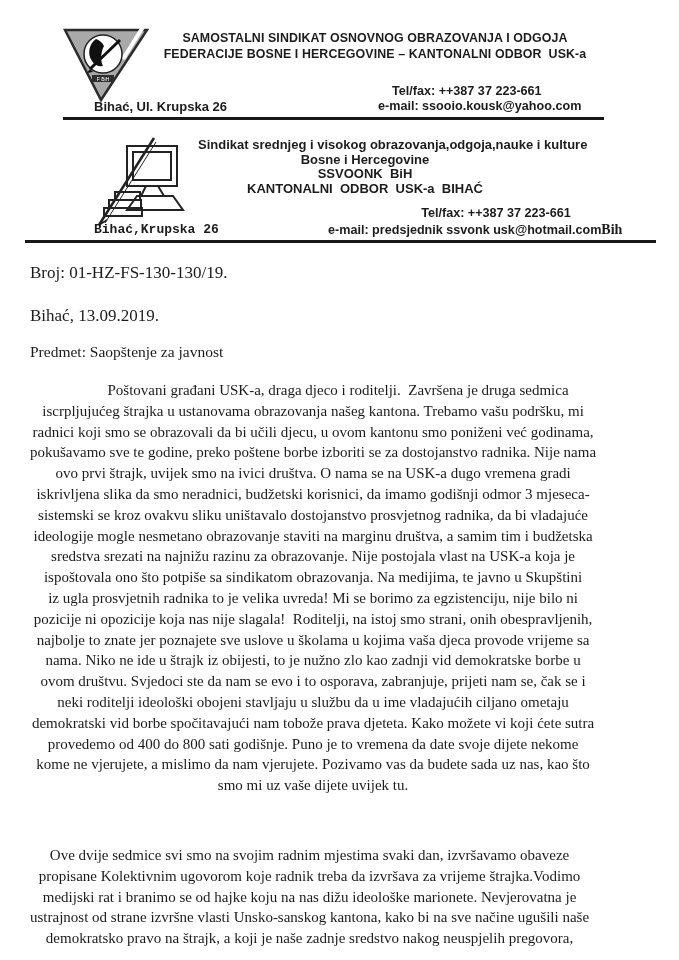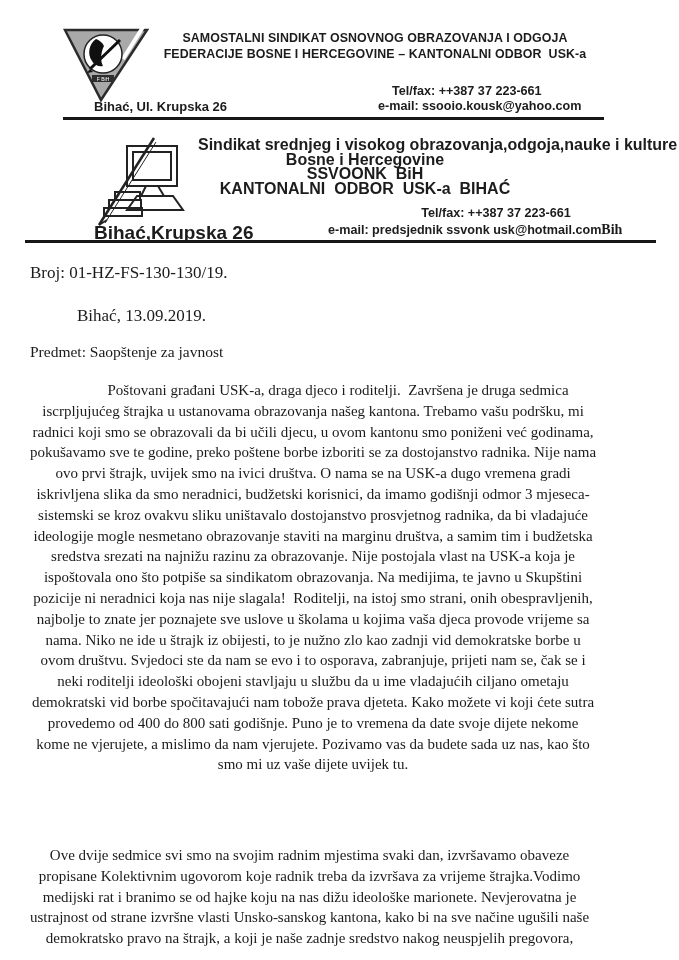--- a/index.html
+++ b/index.html
@@ -15,30 +15,30 @@
   
   .lh1-logo   { left:63px;  top:27px;  width:88px;  height:76px; }
   .lh1-title  { left:138px; top:31px;  width:474px; text-align:center; font-size:12.4px; line-height:15.5px; letter-spacing:0.1px; }
   .lh1-addr   { left:94px;  top:99px;  font-size:13px;text-align:center; }
   .lh1-right  { left:378px; top:84px;  width:228px; font-size:12.6px; line-height:15px; }
   .lh1-right .tel { padding-left:14px; }
   .rule1      { left:63px;  top:117px; width:541px; height:3px; background:#171717; }
 
   
   .lh2-logo   { left:96px;  top:136px; width:106px; height:92px; }
-  .lh2-title  { left:198px; top:138px; width:334px; text-align:center; font-size:16px; line-height:14.7px; }
+  .lh2-title  { left:198px; top:138px; width:334px; text-align:center; font-size:13px; line-height:14.7px; }
   .lh2-tel    { left:380px; top:206px; width:232px; text-align:center; font-size:12.6px; }
-  .lh2-addr   { left:94px;  top:222px; font-size:19px; }
+  .lh2-addr   { left:94px;  top:222px; font-size:13px;font-family:Liberation Mono, monospace; }
   .lh2-email  { left:328px; top:222px; font-size:12.6px; }
   .serif-suffix { font-family:"Liberation Serif", serif; font-size:14px; }
   .rule2      { left:25px;  top:240px; width:631px; height:3px; background:#171717; }
 
   
   .broj    { left:30px; top:263px; font-size:17px; }
-  .datum   { left:30px; top:306px; font-size:17px;margin-left:47px; }
+  .datum   { left:30px; top:306px; font-size:17px; }
   .predmet { left:30px; top:343px; font-size:15.5px; }
   .para    { left:30px; top:0;     font-size:15px; line-height:20.8px; }
   .para1   { top:380px; }
   .para1 .tline:first-child { text-indent:50px; }
   .para2   { top:845px; }
 
   svg { display:block; }
 </style>
 </head>
 <body>
@@ -112,21 +112,22 @@
       <div class="tline">Poštovani građani USK-a, draga djeco i roditelji.  Završena je druga sedmica</div>
       <div class="tline">iscrpljujućeg štrajka u ustanovama obrazovanja našeg kantona. Trebamo vašu podršku, mi</div>
       <div class="tline">radnici koji smo se obrazovali da bi učili djecu, u ovom kantonu smo poniženi već godinama,</div>
       <div class="tline">pokušavamo sve te godine, preko poštene borbe izboriti se za dostojanstvo radnika. Nije nama</div>
       <div class="tline">ovo prvi štrajk, uvijek smo na ivici društva. O nama se na USK-a dugo vremena gradi</div>
       <div class="tline">iskrivljena slika da smo neradnici, budžetski korisnici, da imamo godišnji odmor 3 mjeseca-</div>
       <div class="tline">sistemski se kroz ovakvu sliku uništavalo dostojanstvo prosvjetnog radnika, da bi vladajuće</div>
       <div class="tline">ideologije mogle nesmetano obrazovanje staviti na marginu društva, a samim tim i budžetska</div>
       <div class="tline">sredstva srezati na najnižu razinu za obrazovanje. Nije postojala vlast na USK-a koja je</div>
       <div class="tline">ispoštovala ono što potpiše sa sindikatom obrazovanja. Na medijima, te javno u Skupštini</div>
-      <div class="tline">pozicije ni neradnici koja nas nije slagala!  Roditelji, na istoj smo strani, onih obespravljenih,</div>
+      <div class="tline">iz ugla prosvjetnih radnika to je velika uvreda! Mi se borimo za egzistenciju, nije bilo ni</div>
+      <div class="tline">pozicije ni opozicije koja nas nije slagala!  Roditelji, na istoj smo strani, onih obespravljenih,</div>
       <div class="tline">najbolje to znate jer poznajete sve uslove u školama u kojima vaša djeca provode vrijeme sa</div>
       <div class="tline">nama. Niko ne ide u štrajk iz obijesti, to je nužno zlo kao zadnji vid demokratske borbe u</div>
       <div class="tline">ovom društvu. Svjedoci ste da nam se evo i to osporava, zabranjuje, prijeti nam se, čak se i</div>
       <div class="tline">neki roditelji ideološki obojeni stavljaju u službu da u ime vladajućih ciljano ometaju</div>
       <div class="tline">demokratski vid borbe spočitavajući nam tobože prava djeteta. Kako možete vi koji ćete sutra</div>
       <div class="tline">provedemo od 400 do 800 sati godišnje. Puno je to vremena da date svoje dijete nekome</div>
       <div class="tline">kome ne vjerujete, a mislimo da nam vjerujete. Pozivamo vas da budete sada uz nas, kao što</div>
       <div class="tline">smo mi uz vaše dijete uvijek tu.</div>
     </div>
 

